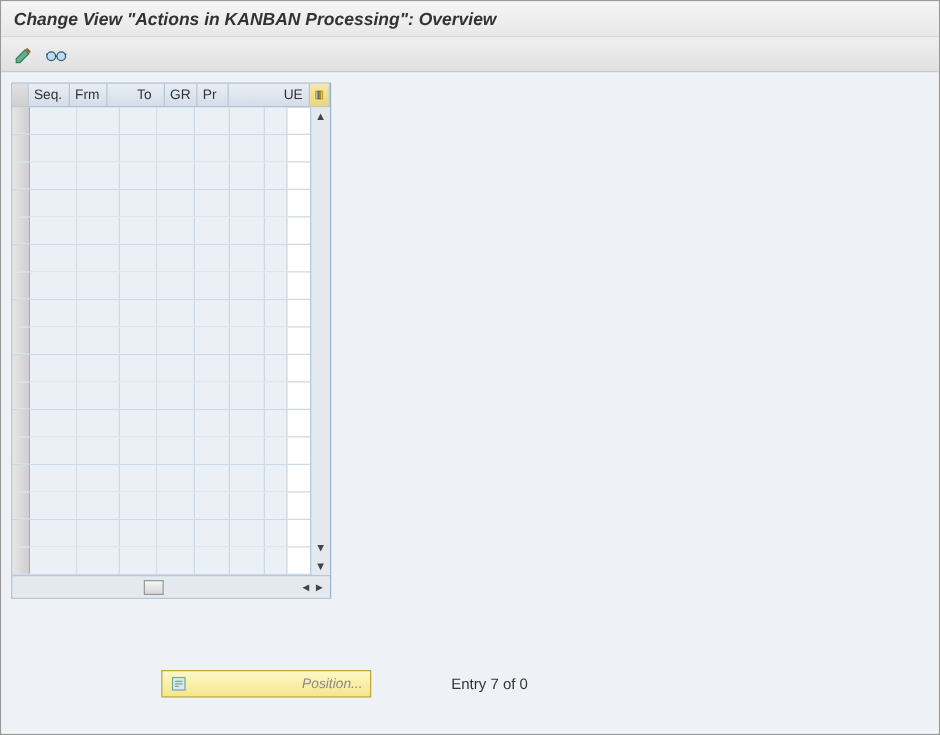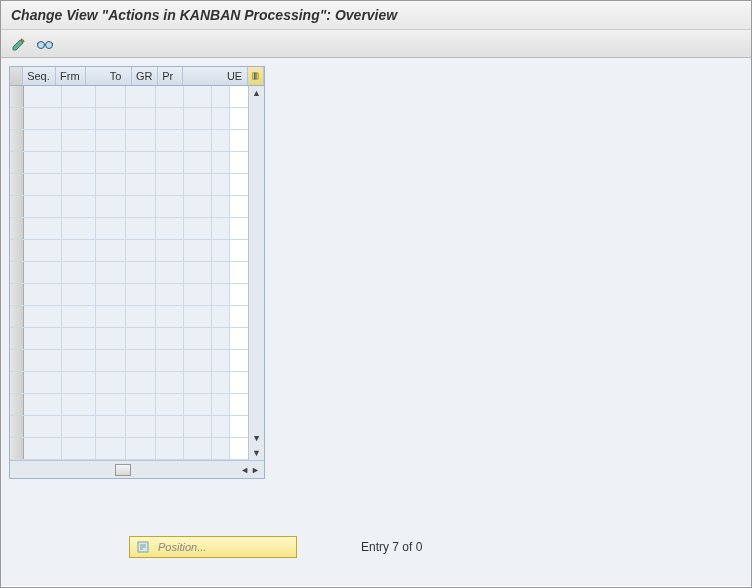--- a/index.html
+++ b/index.html
@@ -418,18 +418,18 @@
   </div>
 
   <div class="bottom-row">
     <div class="pos-btn">
       <span class="pos-icon">
         <svg width="12" height="12" viewBox="0 0 12 12">
             <rect x="1" y="1" width="10" height="10" fill="#dce6f0" stroke="#7a9"></rect>
             <path d="M3 4 H9 M3 6 H9 M3 8 H6" stroke="#7a9" stroke-width="1"></path>
           </svg>
       </span>
-      <span style="flex:1;text-align:left">Position...</span>
+      <span style="flex:1;text-align:right">Position...</span>
     </div>
     <div class="entry-label">Entry 7 of 0</div>
   </div>
 
 </div>
 
 </body></html>

